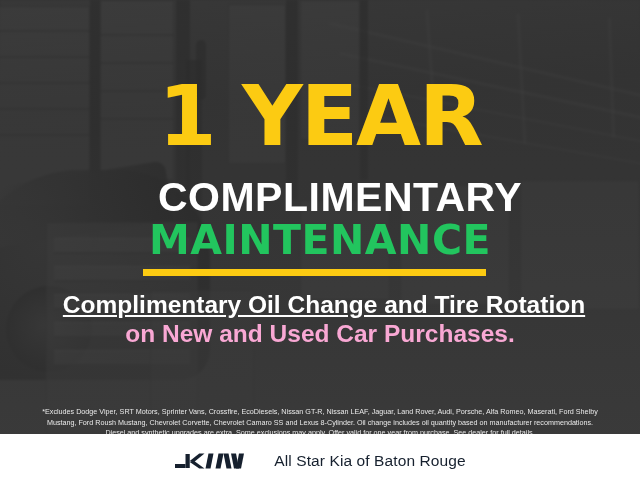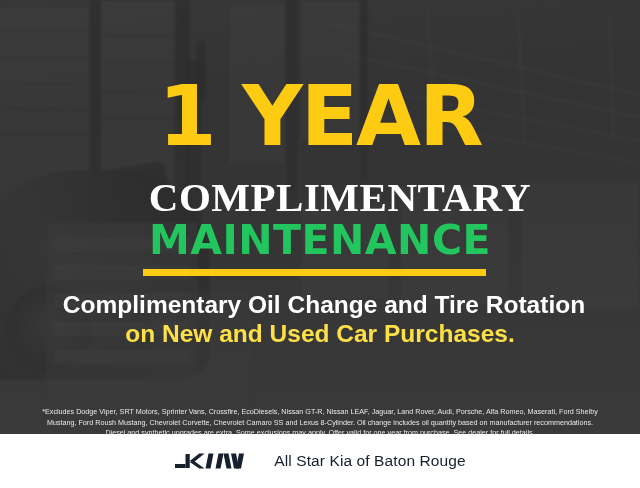--- a/index.html
+++ b/index.html
@@ -146,21 +146,21 @@
     font-size: 84px;
     line-height: 84px;
     letter-spacing: -2px;
   }
 
   .headline-sub1 {
     position: absolute;
     left: 0; right: 0;
     top: 177px;
     color: #ffffff;
-    font-family: Liberation Serif, serif;
+    font-family: Liberation Sans, sans-serif;
     font-weight: bold;
     font-size: 41px;
     line-height: 41px;
     letter-spacing: 0.5px;
     margin-left: 40px;
   }
   .headline-sub2 {
     position: absolute;
     left: 0; right: 0;
     top: 220px;
@@ -183,26 +183,27 @@
 
   .promo-line1 {
     position: absolute;
     left: 8px; right: 0;
     top: 291px;
     color: #ffffff;
     font-family: "Liberation Sans", sans-serif;
     font-weight: bold;
     font-size: 24.5px;
     line-height: 28px;
+    text-decoration: underline;
   }
   .promo-line2 {
     position: absolute;
     left: 0; right: 0;
     top: 320px;
-    color: #fde047;
+    color: #f9a8d4;
     font-family: "Liberation Sans", sans-serif;
     font-weight: bold;
     font-size: 24.5px;
     line-height: 28px;
   }
 
   .disclaimer {
     position: absolute;
     left: 14px;
     right: 14px;

